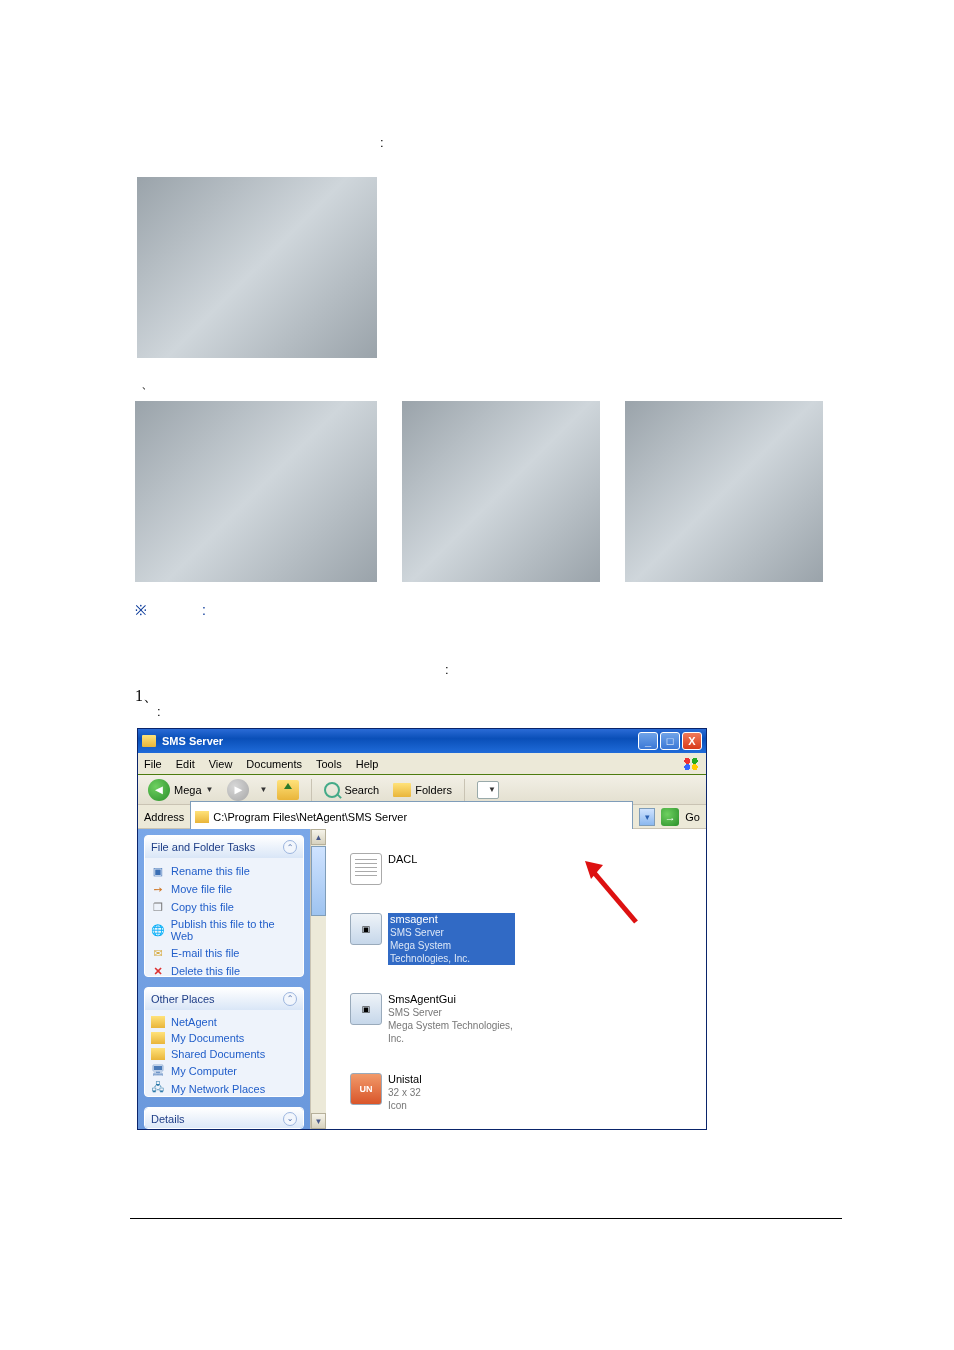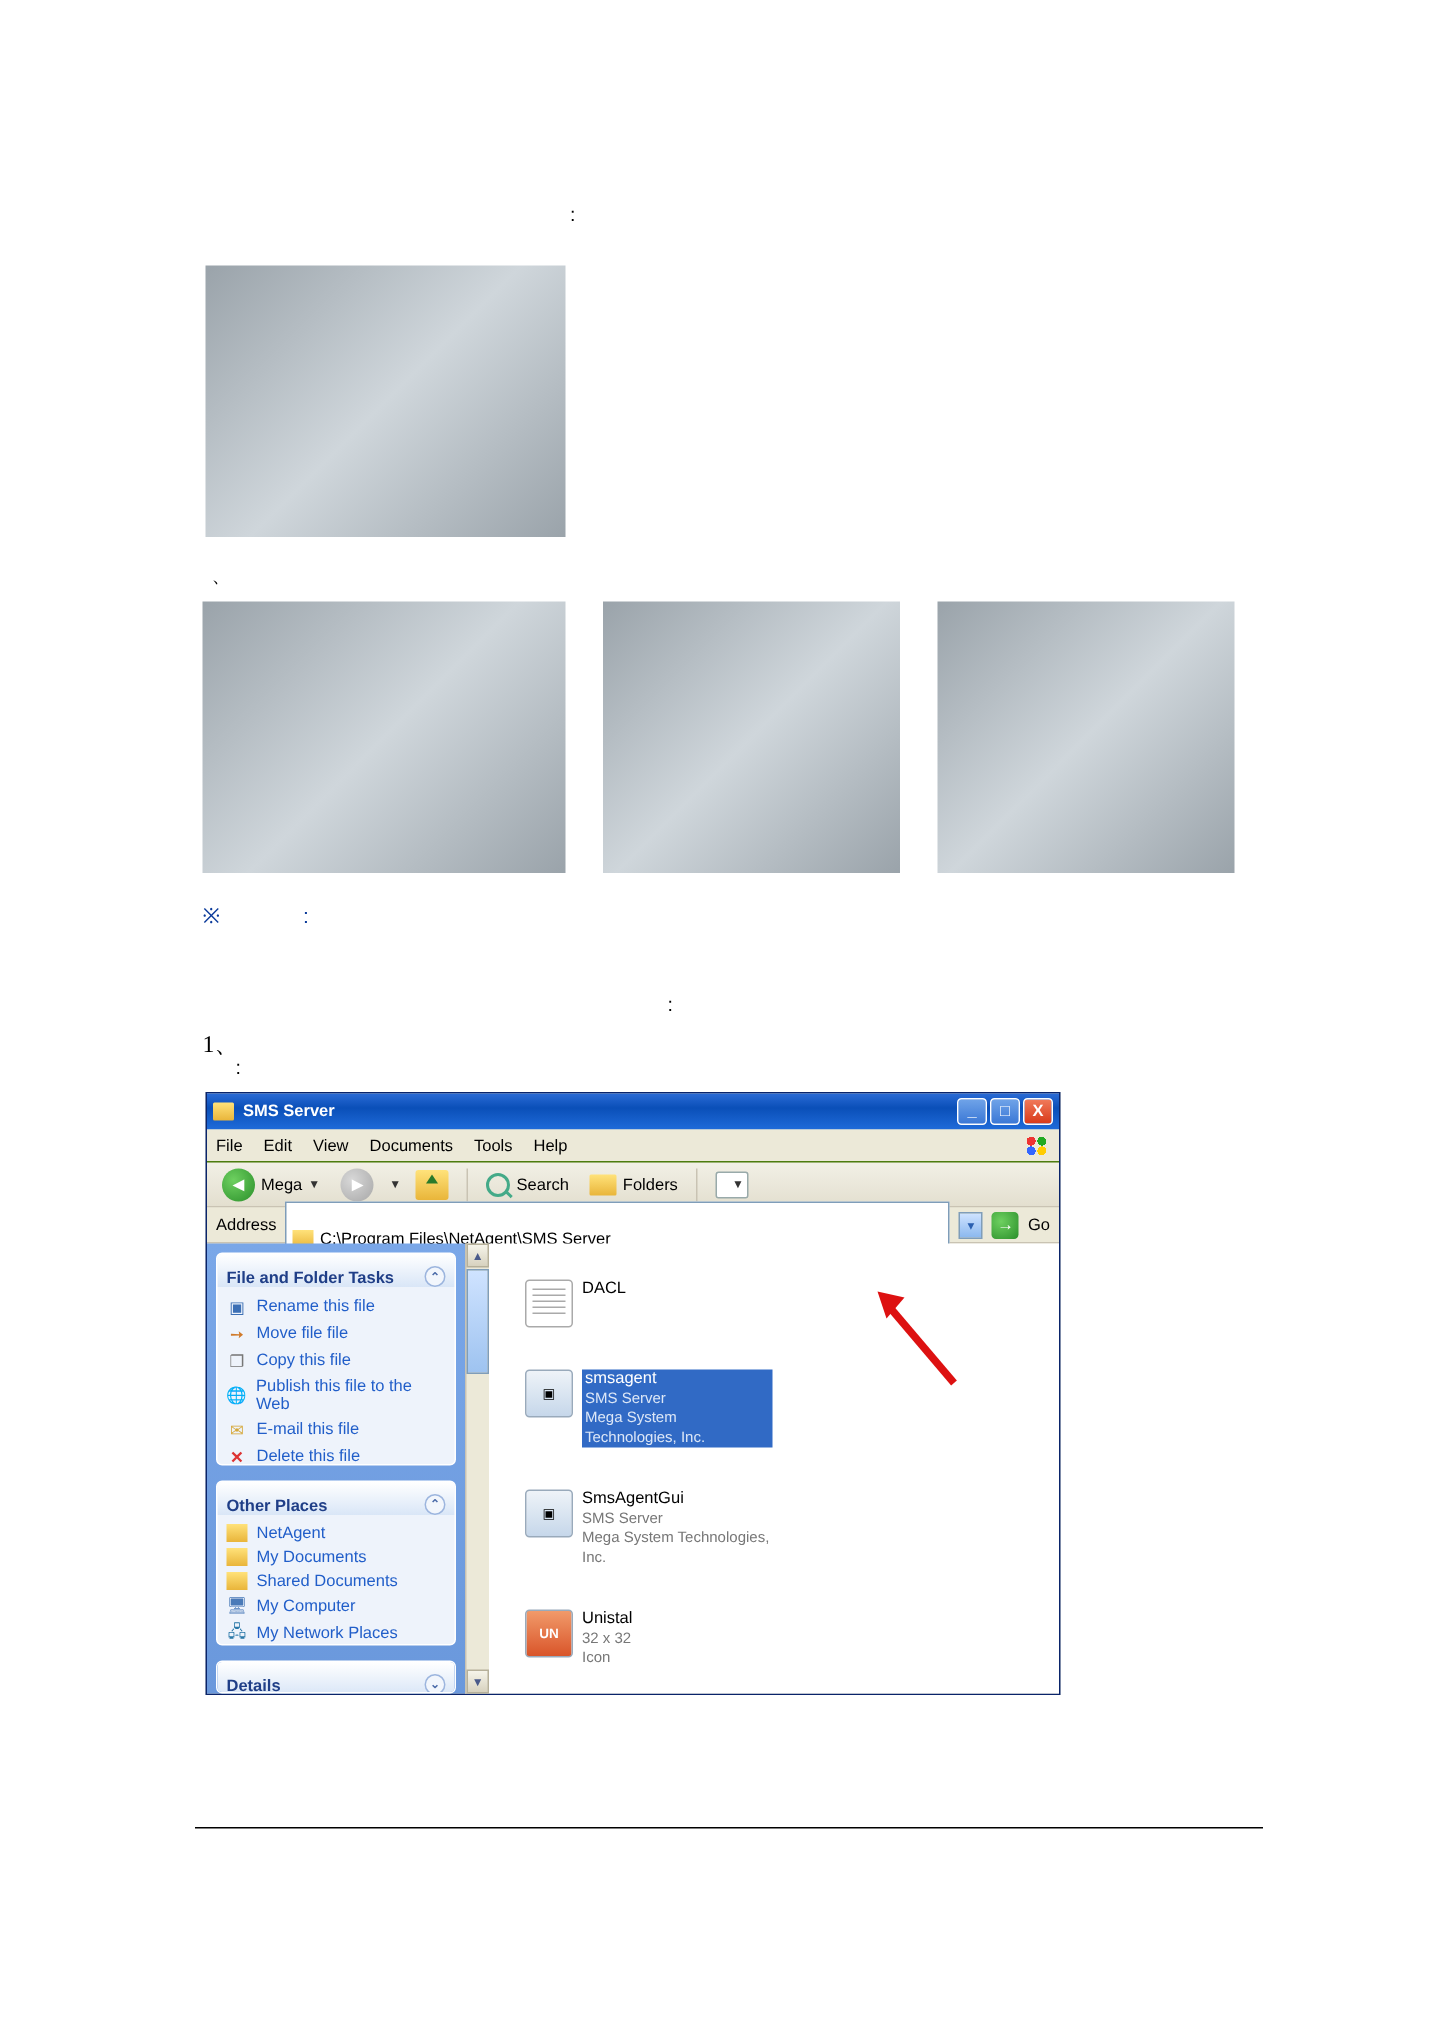--- a/index.html
+++ b/index.html
@@ -115,39 +115,39 @@
     display:flex; align-items:center; justify-content:flex-end; padding-right:2px;
   }
   .caret { font-size: 8px; color:#333; }
   .addrbar {
     height: 24px; display: flex; align-items: center;
     padding: 0 6px; background: #ece9d8; border-bottom: 1px solid #c9c3b3;
     gap: 6px;
   }
   .addr-input {
     flex: 1; height: 32px; background: #fff; border: 1px solid #7f9db9;
-    display: flex; align-items: flex-end; padding: 0 4px; gap: 4px;
+    display: flex; align-items: center; padding: 0 4px; gap: 4px;
   }
   .addr-input .fico { width:14px; height:12px; background:linear-gradient(#ffe27a,#e9b53a); }
   .addr-dd { width:16px; height:18px; background:linear-gradient(#cfe3ff,#8bb8ef); border:1px solid #7f9db9; display:flex;align-items:center;justify-content:center; color:#2a5fb0; font-size:9px;}
   .go-btn { width:18px; height:18px; background:radial-gradient(circle at 35% 35%,#6ed060,#2a8f2a); border-radius:3px; display:flex;align-items:center;justify-content:center; color:#fff; font-size:11px;}
   .body-area { display: flex; height: 300px; }
   .sidepanel {
     width: 172px; background: linear-gradient(#7aa7e8,#6a98dc);
     padding: 6px; display: flex; flex-direction: column; gap: 10px;
     position: relative;
   }
   .panel {
     background: #eef3fb; border-radius: 4px; overflow: hidden;
     border: 1px solid #fff;
   }
   .panel-hd {
     background: linear-gradient(#fff,#d9e6f7);
-    height: 22px; display:flex; align-items:flex-end; padding:0 6px;
-    color:#1f3e87; font-weight:bold; justify-content: space-between;
+    height: 22px; display:flex; align-items:center; padding:0 6px;
+    color:#1f3e87; font-weight:normal; justify-content: space-between;
   }
   .coll { width:14px; height:14px; border:1px solid #9cb5de; border-radius:50%; display:flex;align-items:center;justify-content:center; font-size:8px; color:#4a6aa8; background:#f2f6fc;}
   .panel-body { padding: 4px 6px 8px; }
   .task { display:flex; align-items:center; gap:6px; color:#215ec9; padding:2px 0; }
   .task .i { width:14px; height:14px; display:flex; align-items:center; justify-content:center; font-size:11px; }
   .i-rename { color:#3b6fb5; }
   .i-move { color:#d07a2a; }
   .i-copy { color:#777; }
   .i-pub { color:#2a6fb8; }
   .i-mail { color:#d6a83a; }

